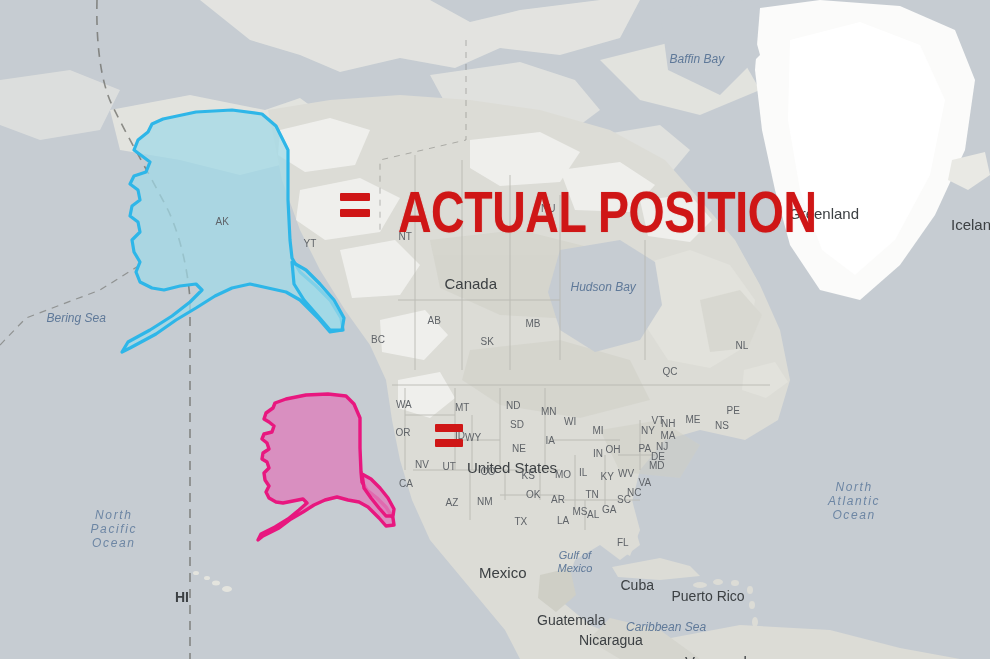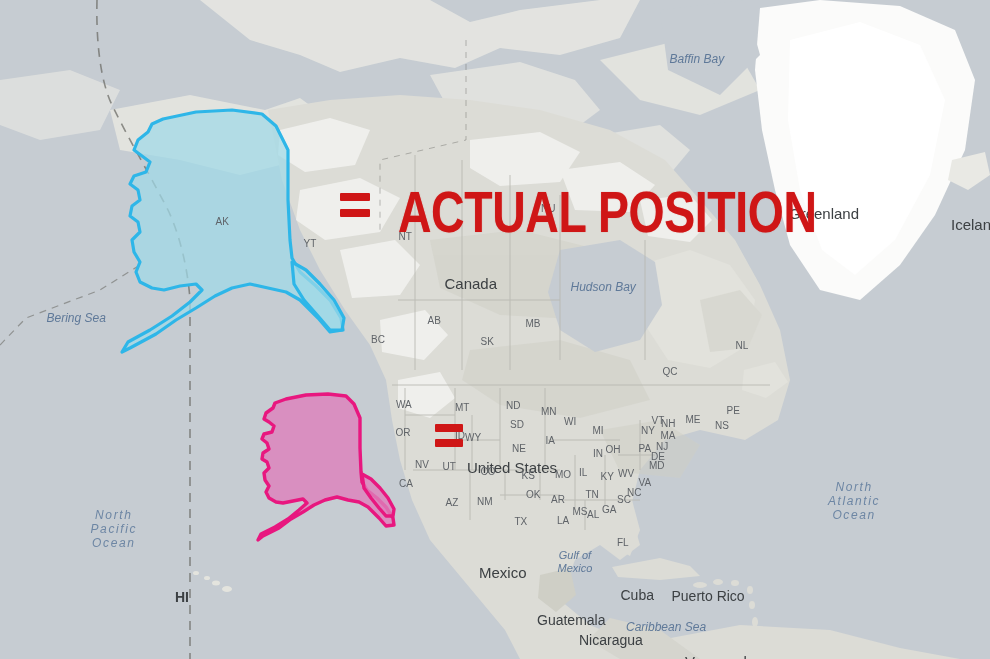--- a/index.html
+++ b/index.html
@@ -191,21 +191,21 @@
       <path d="M362,474 L371,479 L380,488 L388,498 L394,509 L393,516 L386,516 L379,508 L371,498 L364,488 Z" fill="#dd7fbb" fill-opacity=".80" stroke="#e8177f" stroke-width="3.4" stroke-linejoin="round"></path>
     </g>
   </svg>
 
   <div id="label-layer">
       <div class="lbl country big" style="left: 424.5px; top: 275px; margin-left: 20px;">Canada</div>
       <div class="lbl country big" style="left: 789px; top: 205px;">Greenland</div>
       <div class="lbl country big" style="left: 951px; top: 216px;">Iceland</div>
       <div class="lbl country big" style="left: 467px; top: 459px;">United States</div>
       <div class="lbl country big" style="left: 479px; top: 564px;">Mexico</div>
-      <div class="lbl country" style="left: 620.5px; top: 577px; margin-top: 10px;">Cuba</div>
+      <div class="lbl country" style="left: 620.5px; top: 577px;">Cuba</div>
       <div class="lbl country" style="left: 671.5px; top: 588px;">Puerto Rico</div>
       <div class="lbl country" style="left: 537px; top: 612px;">Guatemala</div>
       <div class="lbl country" style="left: 579px; top: 632px;">Nicaragua</div>
       <div class="lbl country big" style="left: 685px; top: 653px;">Venezuela</div>
       <div class="lbl water" style="left: 669.5px; top: 52px;">Baffin Bay</div>
       <div class="lbl water" style="left: 570.5px; top: 280px;">Hudson Bay</div>
       <div class="lbl water" style="left: 46.5px; top: 311px;">Bering Sea</div>
       <div class="lbl water" style="left: 626px; top: 620px;">Caribbean Sea</div>
       <div class="lbl water small" style="text-align: center; line-height: 13px; left: 557.5px; top: 549px;">
         <div>Gulf of</div>

